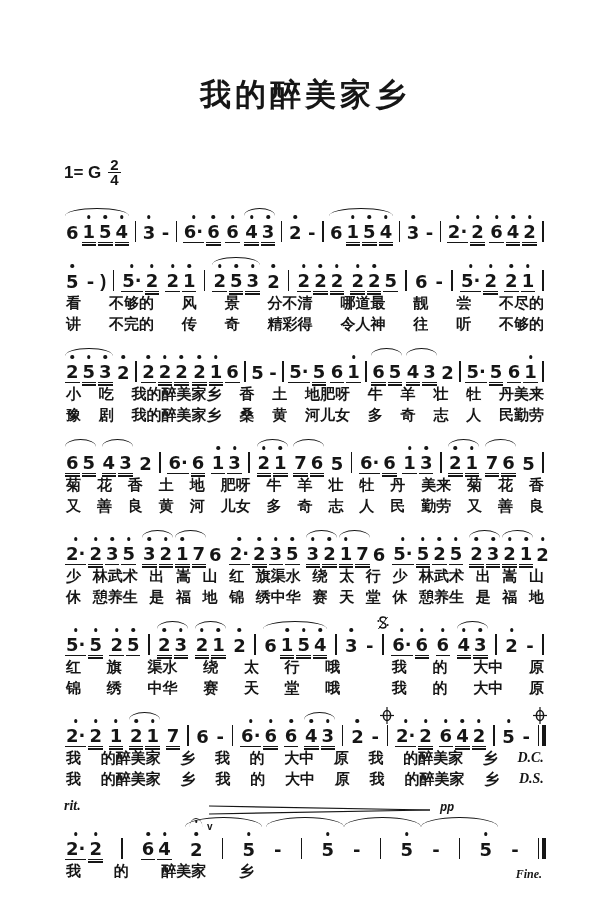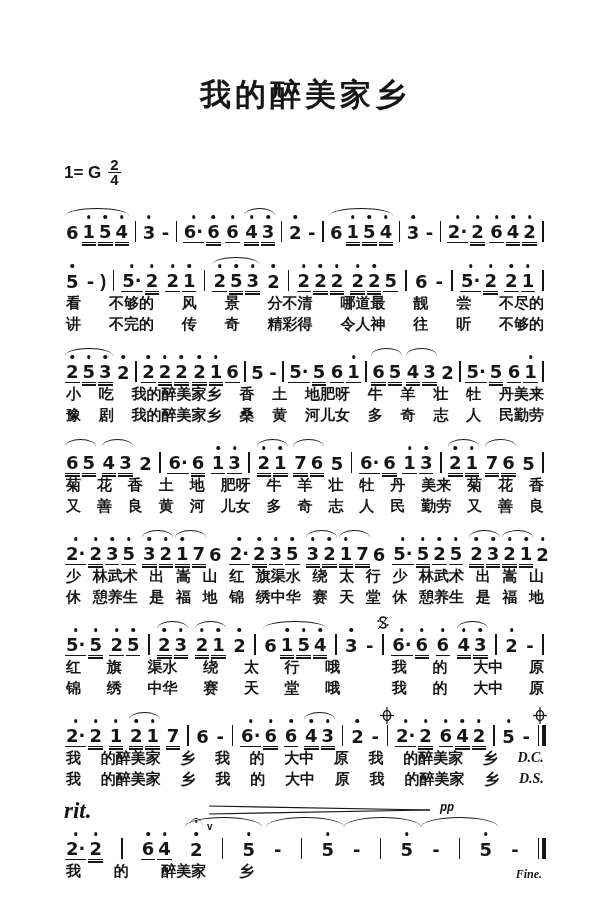--- a/index.html
+++ b/index.html
@@ -38,21 +38,21 @@
   .ferm{position:absolute;top:-6px;left:50%;transform:translateX(-50%);width:13px;height:8px;
       border-top:1.7px solid #161616;border-radius:100% 100% 0 0/200% 200% 0 0;}
   .ferm::after{content:"";position:absolute;top:1px;left:50%;transform:translateX(-50%);
       width:2.5px;height:2.5px;background:#161616;border-radius:50%;}
   .breath{position:absolute;top:-3px;right:-9px;font-size:10px;font-weight:bold;}
   .lrow{display:flex;justify-content:space-between;font-size:15px;font-weight:600;
       line-height:21px;padding:0 2px;}
   .lrow.narrow{width:39%;}
   .lat{font-family:"Liberation Serif",serif;font-style:italic;font-weight:bold;font-size:14px;}
   .ritrow{height:22px;font-family:"Liberation Serif",serif;font-style:italic;
-      font-weight:bold;font-size:23px;}
+      font-weight:bold;font-size:14px;}
   .hairpin{position:absolute;top:-16px;left:30%;width:46%;height:12px;}
   .hairpin svg{width:100%;height:100%;display:block;}
   .pp{position:absolute;right:-24px;top:-3px;font-family:Liberation Mono, monospace;
       font-style:italic;font-weight:bold;font-size:12px;}
   .tie{position:absolute;top:-3px;height:9px;border-top:1.4px solid #161616;
       border-radius:100% 100% 0 0/200% 200% 0 0;}
   .fine{position:absolute;right:4px;bottom:-1px;font-family:"Liberation Serif",serif;
       font-style:italic;font-weight:bold;font-size:12px;}
 </style>
 </head>

